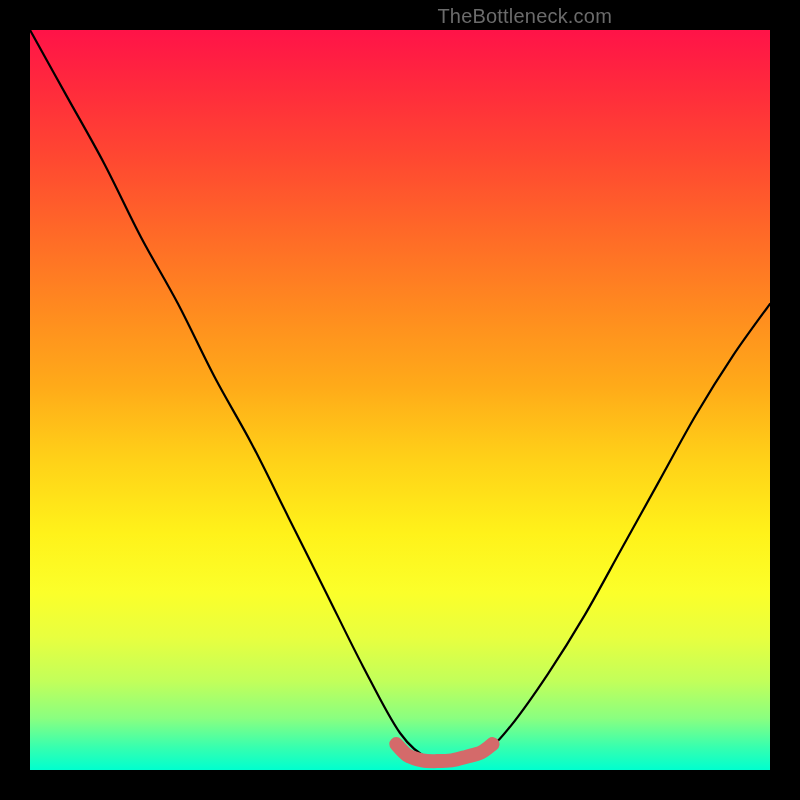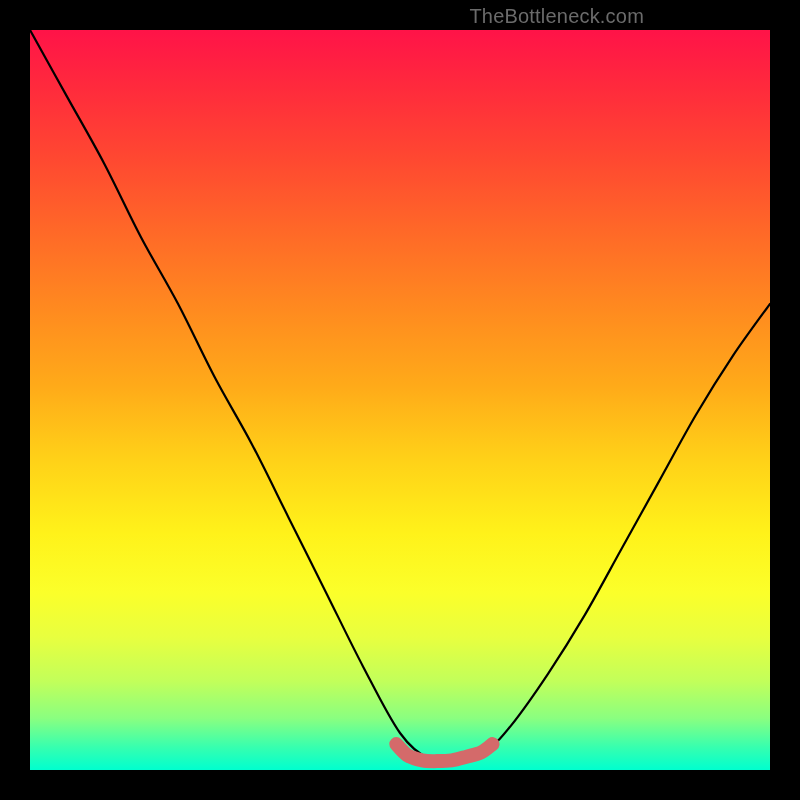--- a/index.html
+++ b/index.html
@@ -7,21 +7,20 @@
     padding: 0;
     width: 800px;
     height: 800px;
     background: #000000;
     overflow: hidden;
   }
   .container {
     position: relative;
     width: 644px;
     height: 800px;
-    padding-left: 32px;
   }
   .plot-area {
     position: absolute;
     left: 30px;
     top: 30px;
     width: 740px;
     height: 740px;
     background: linear-gradient(to bottom,
       #ff1348 0%,
       #ff2b3c 8%,

